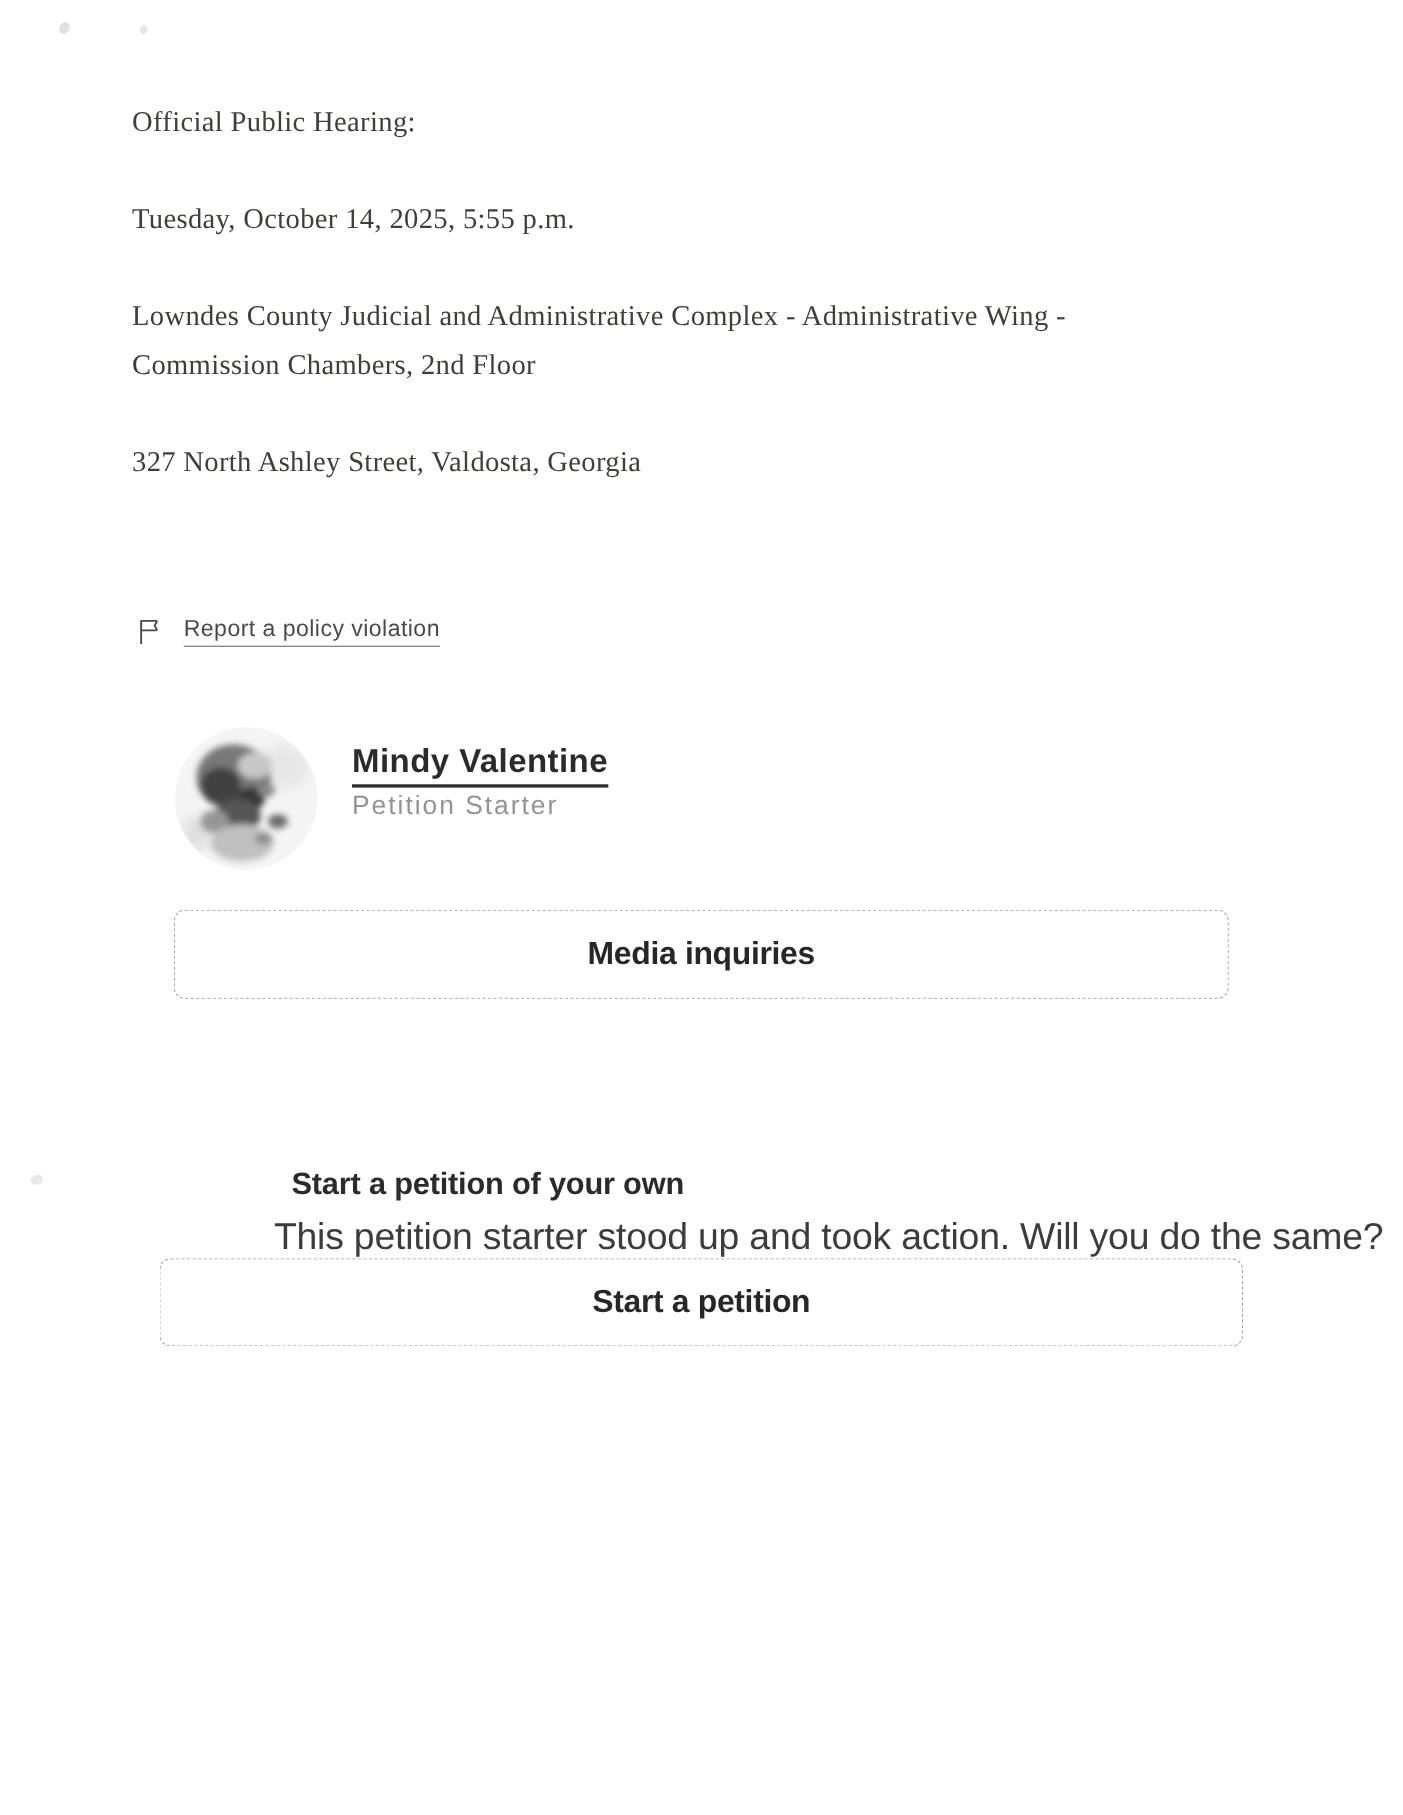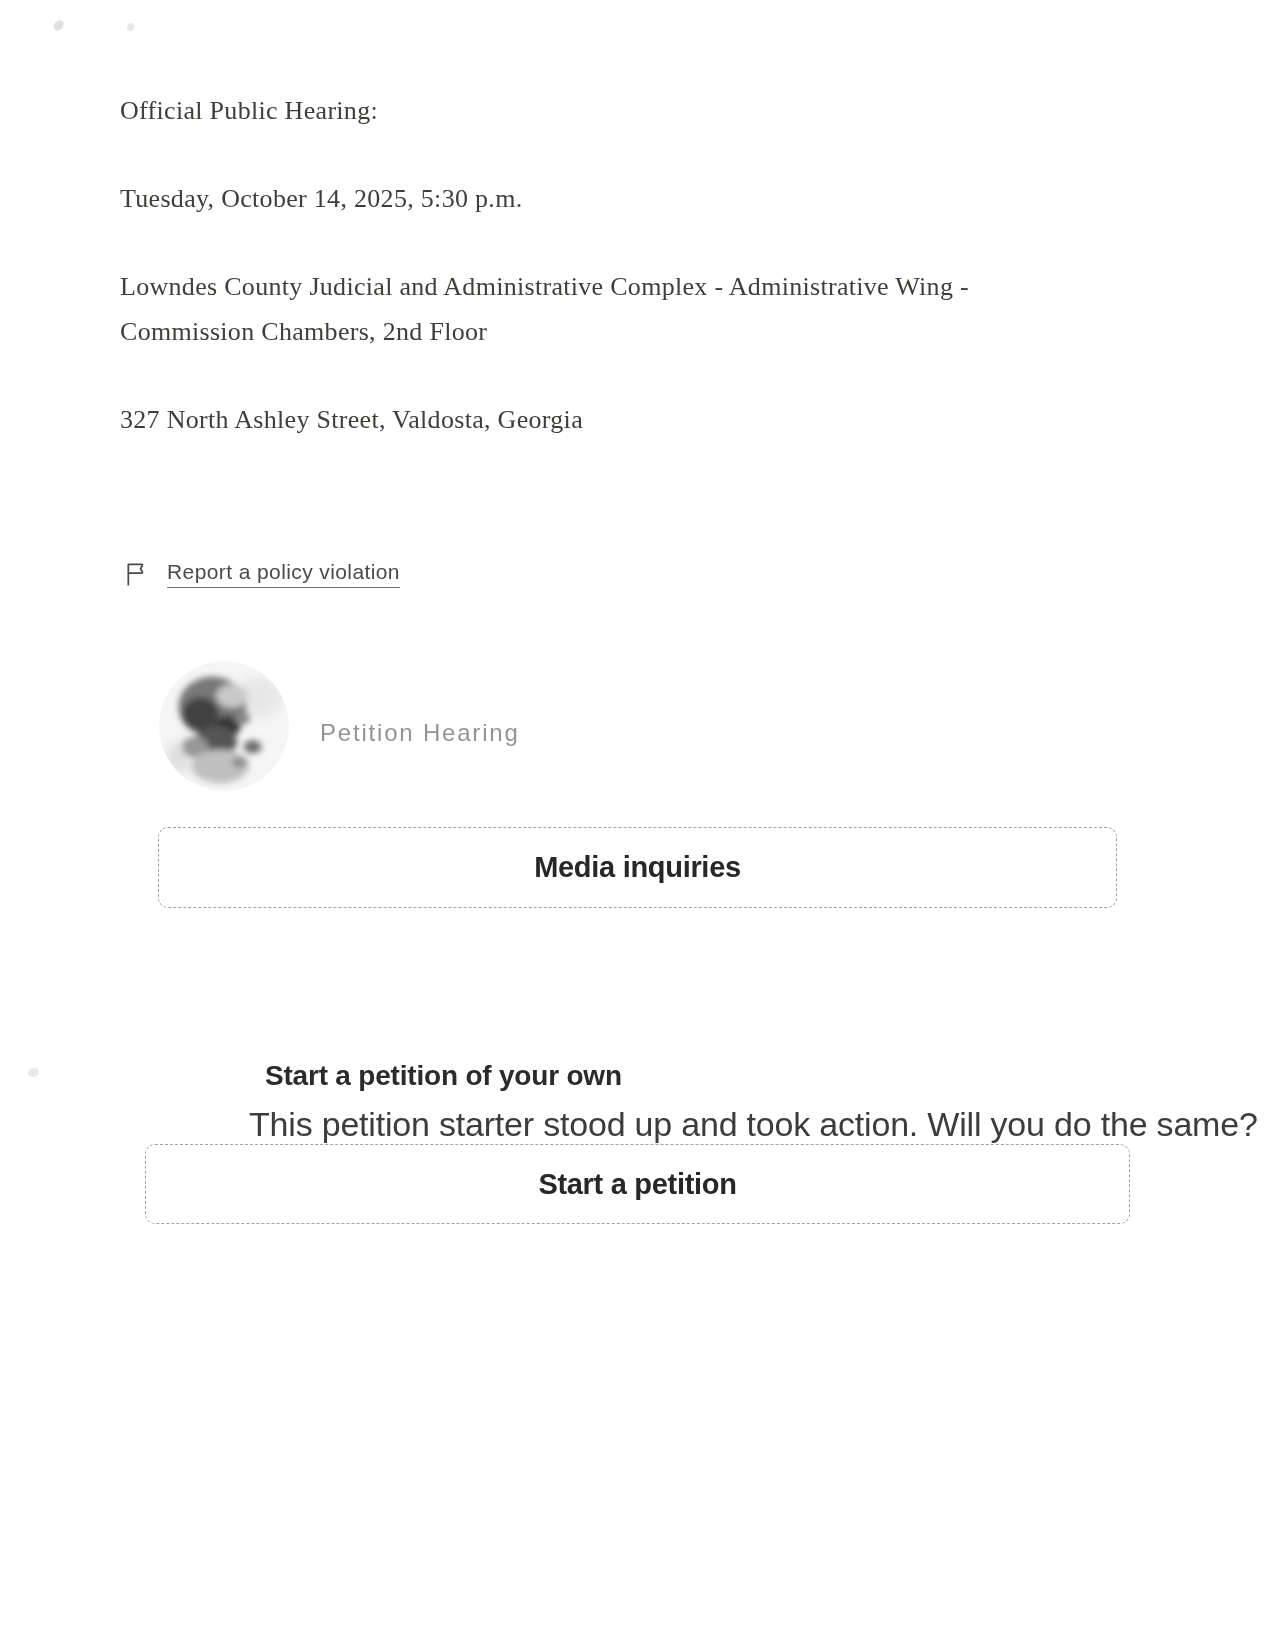--- a/index.html
+++ b/index.html
@@ -134,21 +134,21 @@
 <body>
 
 <div class="page">
 
   <div class="speck speck-1"></div>
   <div class="speck speck-2"></div>
   <div class="speck speck-3"></div>
 
   <div class="event-details">
     <p>Official Public Hearing:</p>
-    <p>Tuesday, October 14, 2025, 5:30 p.m.</p>
+    <p>Tuesday, October 14, 2025, 5:55 p.m.</p>
     <p>Lowndes County Judicial and Administrative Complex - Administrative Wing - Commission Chambers, 2nd Floor</p>
     <p>327 North Ashley Street, Valdosta, Georgia</p>
   </div>
 
   <a class="report-row">
     <span>
       <svg class="flag-icon" viewBox="0 0 24 28" fill="none" stroke="#4a4a4a" stroke-width="1.8" stroke-linejoin="round">
         <path d="M4.5 26 V3.5"></path>
         <path d="M4.5 4 H18.5 C19.5 4 19.5 4.8 19 5.6 L17.2 8.5 L19 11.4 C19.5 12.2 19.5 13 18.5 13 H4.5"></path>
       </svg>
@@ -178,21 +178,22 @@
         <ellipse cx="53" cy="50" rx="10" ry="8" fill="#35332f"></ellipse>
         <ellipse cx="64" cy="44" rx="6" ry="5" fill="#8b8781"></ellipse>
         <ellipse cx="44" cy="62" rx="16" ry="12" fill="#55524d"></ellipse>
         <ellipse cx="28" cy="66" rx="10" ry="8" fill="#9b9791"></ellipse>
         <ellipse cx="47" cy="81" rx="22" ry="13" fill="#c6c3bd"></ellipse>
         <ellipse cx="72" cy="66" rx="7" ry="5" fill="#6e6a65"></ellipse>
         <ellipse cx="62" cy="78" rx="6" ry="4" fill="#8f8b86"></ellipse>
       </g>
     </svg>
   </div>
-  <div class="starter-role">Petition Hearing</div>
+  <a class="starter-name">Mindy Valentine</a>
+  <div class="starter-role">Petition Starter</div>
 
   <button class="btn btn-media">Media inquiries</button>
 
   <h2 class="cta-heading">Start a petition of your own</h2>
   <p class="cta-subtext">This petition starter stood up and took action. Will you do the same?</p>
   <button class="btn btn-start">Start a petition</button>
 
 </div>
 
 </body></html>

